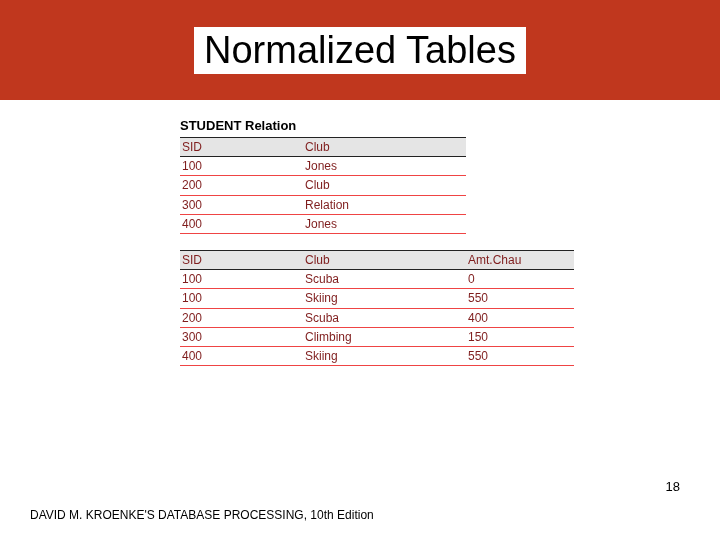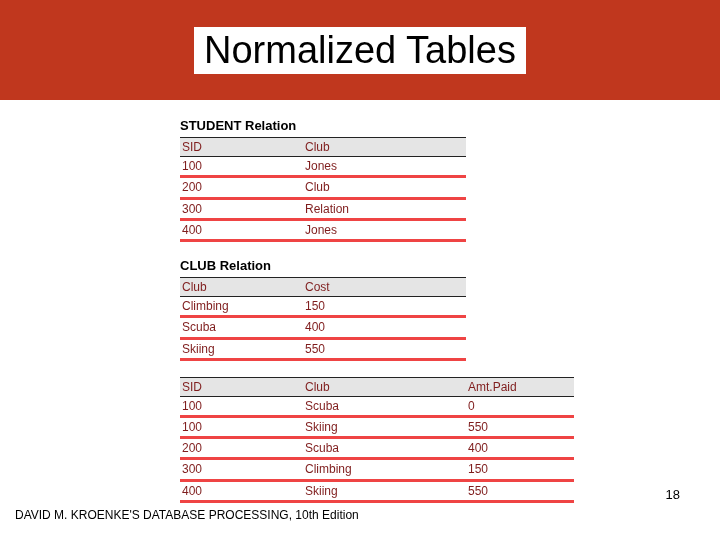--- a/index.html
+++ b/index.html
@@ -58,38 +58,38 @@
     font-weight: 400;
     line-height: 1.35;
   }
   table.rel th {
     background: #e5e5e5;
     border-top: 1px solid #222;
     border-bottom: 1px solid #222;
     font-weight: 400;
   }
   table.rel tr td {
-    border-bottom: 3px solid #ef4444;
+    border-bottom: 1px solid #ef4444;
   }
   .col-a { width: 115px; }
   .col-b { width: 155px; }
   .col-c { width: 100px; }
   .footer {
     position: absolute;
-    left: 15px;
+    left: 30px;
     bottom: 16px;
     font-size: 12px;
     font-family: Arial, sans-serif;
     color: #000;
     line-height: 1.3;
   }
   .pagenum {
     position: absolute;
     right: 40px;
-    bottom: 38px;
+    bottom: 46px;
     font-size: 13px;
     color: #000;
     font-family: Arial, sans-serif;
   }
 </style>
 </head>
 <body>
 
 <div class="slide">
 
@@ -120,51 +120,28 @@
               <td>Relation</td>
             </tr>
         <tr>
               <td>400</td>
               <td>Jones</td>
             </tr>
       </tbody>
         </table>
     </div>
 
-    <div class="rel-block">
-      <div class="rel-title">CLUB Relation</div>
-      <table class="rel">
-        <tbody>
-            <tr>
-          <th class="col-a">Club</th>
-          <th class="col-b">Cost</th>
-        </tr>
-        <tr>
-              <td>Climbing</td>
-              <td>150</td>
-            </tr>
-        <tr>
-              <td>Scuba</td>
-              <td>400</td>
-            </tr>
-        <tr>
-              <td>Skiing</td>
-              <td>550</td>
-            </tr>
-      </tbody>
-        </table>
-    </div>
 
     <div class="rel-block">
       <table class="rel">
         <tbody>
             <tr>
           <th class="col-a">SID</th>
           <th class="col-b">Club</th>
-          <th class="col-c">Amt.Paid</th>
+          <th class="col-c">Amt.Chau</th>
         </tr>
         <tr>
               <td>100</td>
               <td>Scuba</td>
               <td>0</td>
             </tr>
         <tr>
               <td>100</td>
               <td>Skiing</td>
               <td>550</td>

